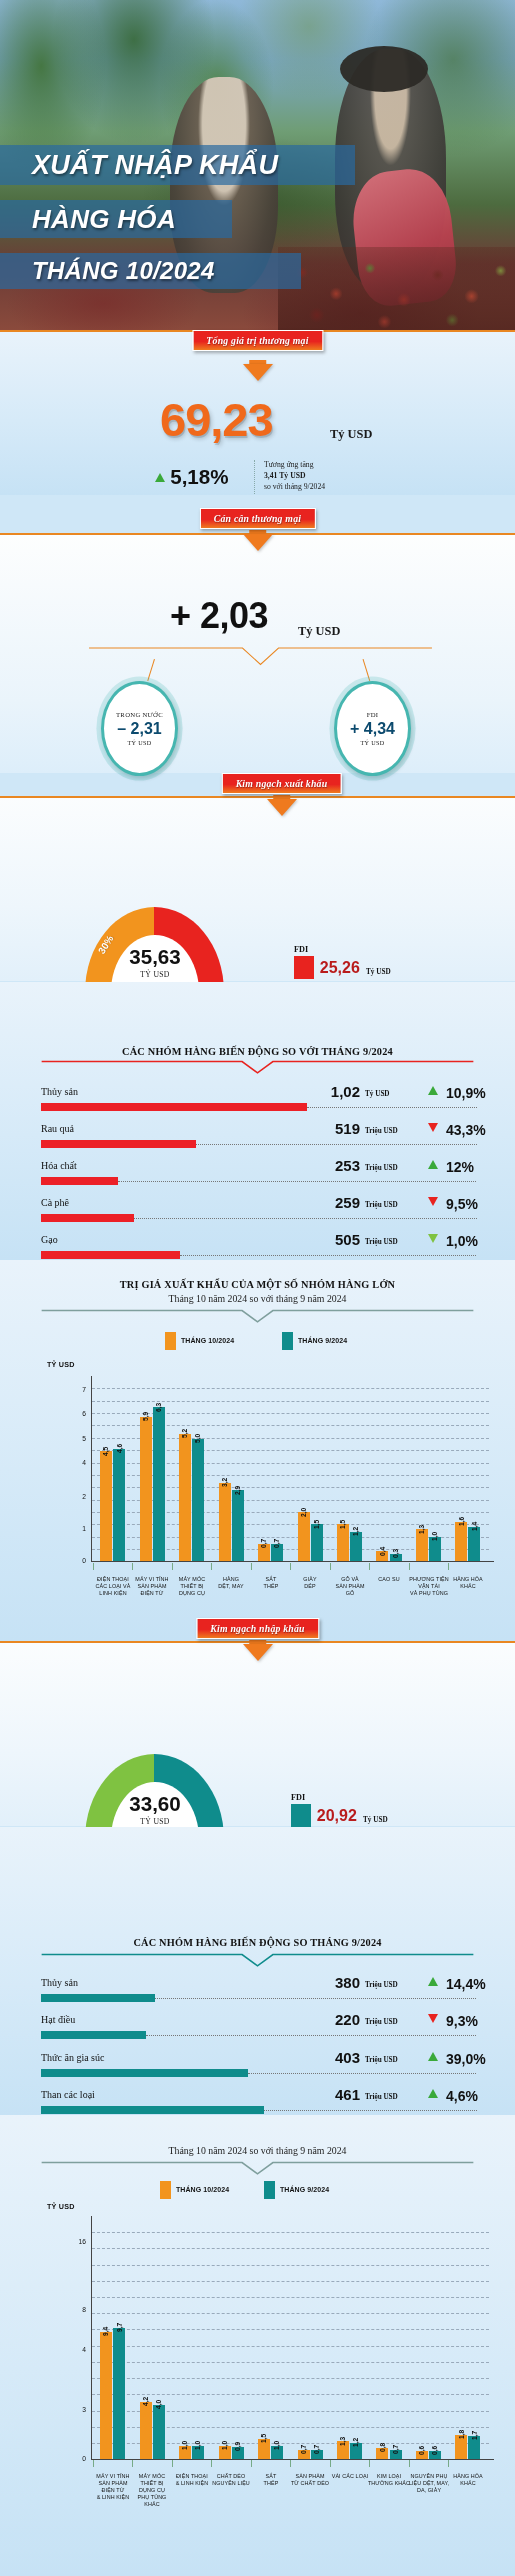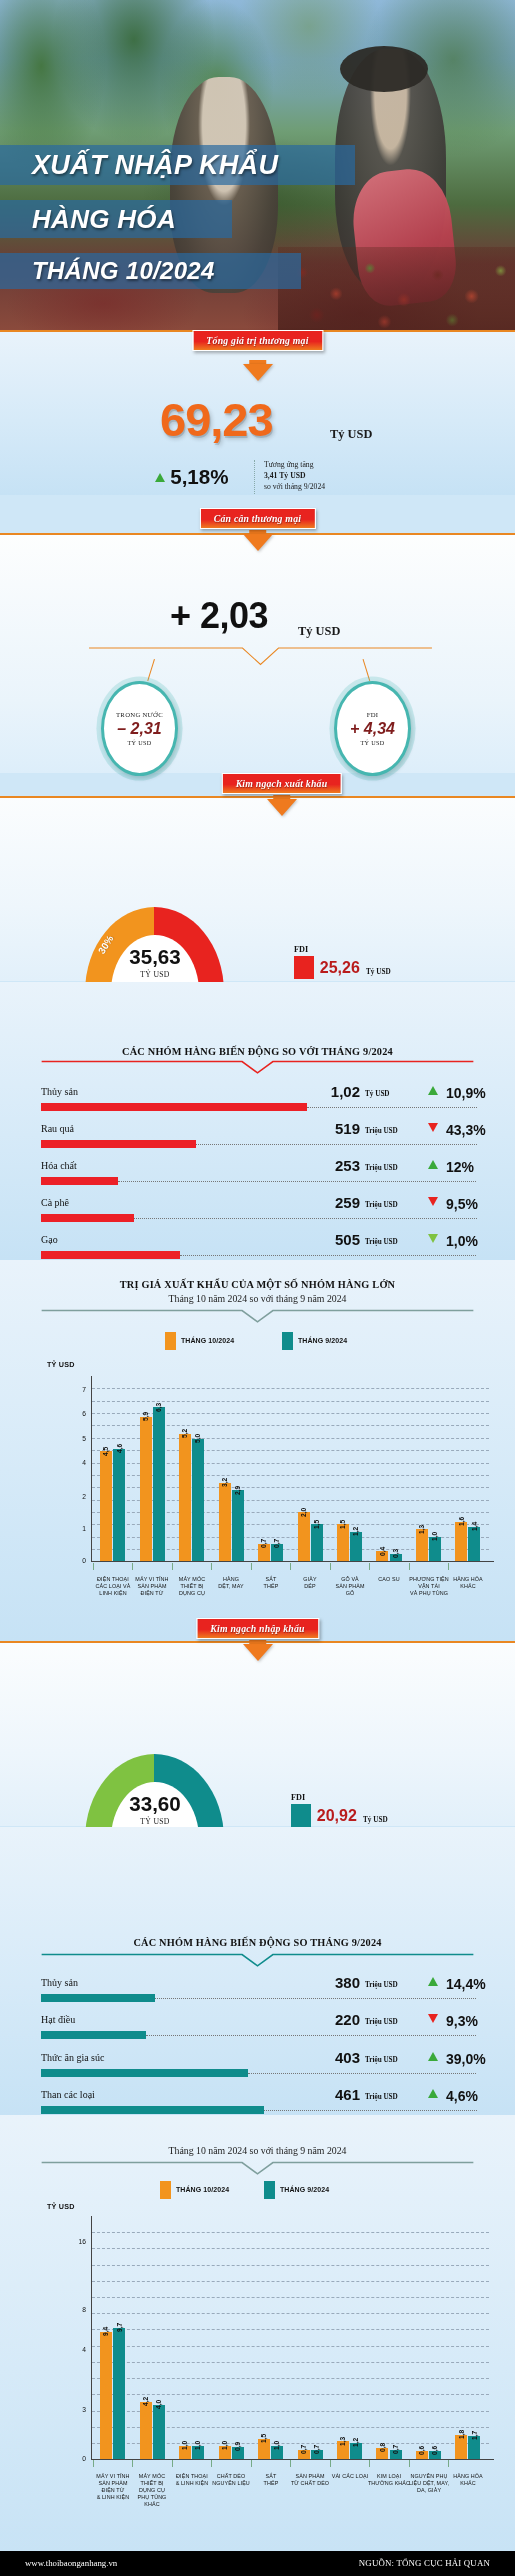--- a/index.html
+++ b/index.html
@@ -88,21 +88,21 @@
   .vsep{position:absolute;width:0;border-left:1px dotted #8aa;}
 
   .big-black{position:absolute;font-family:"Liberation Sans",sans-serif;font-weight:bold;
              font-size:36px;color:#111;letter-spacing:-0.5px;}
 
   
   .oval{position:absolute;width:71px;height:89px;border-radius:50%;
         background:#fff;border:3.6px solid #46b6b0;box-shadow:0 0 0 4.6px rgba(70,182,176,.22),1.5px 2.6px 4.1px rgba(0,0,0,.18);
         display:flex;flex-direction:column;align-items:center;justify-content:center;}
   .oval .ol{font-family:"Liberation Serif",serif;font-size:6.7px;color:#222;letter-spacing:0.3px;}
-  .oval .ov{font-family:"Liberation Sans",sans-serif;font-weight:bold;font-size:16px;color:#7f1d1d;margin:1.5px 0 1px;font-style:italic;}
+  .oval .ov{font-family:"Liberation Sans",sans-serif;font-weight:bold;font-size:16px;color:#0c4a6e;margin:1.5px 0 1px;}
   .oval .ou{font-family:"Liberation Serif",serif;font-size:6.2px;color:#222;letter-spacing:0.3px;}
   .brace{position:absolute;}
 
   
   .donut{position:absolute;border-radius:50%;}
   .donut-hole{position:absolute;border-radius:50%;background:#fff;
      display:flex;flex-direction:column;align-items:center;justify-content:center;text-align:center;}
   .dh-val{font-family:"Liberation Sans",sans-serif;font-weight:bold;font-size:20.6px;color:#111;line-height:1;}
   .dh-unit{font-family:"Liberation Serif",serif;font-size:7.7px;color:#222;margin-top:2.1px;letter-spacing:0.3px;}
   .dh-hr{width:62px;height:1px;background:#333;margin:4.1px 0 3.1px;}
@@ -730,20 +730,16 @@
           <div>NGUYÊN PHỤ</div>
           <div>LIỆU DỆT, MAY,</div>
           <div>DA, GIÀY</div>
         </div>
         <div class="xlab" style="left: 384px; top: 9.3px; width: 46px;">
           <div>HÀNG HÓA</div>
           <div>KHÁC</div>
         </div>
       </div>
 
-    <div class="footer">
-      <div class="fl">www.thoibaonganhang.vn</div>
-      <div class="fr">NGUỒN: TỔNG CỤC HẢI QUAN</div>
-    </div>
   </div>
 
 </div>
 
 
 </body></html>

